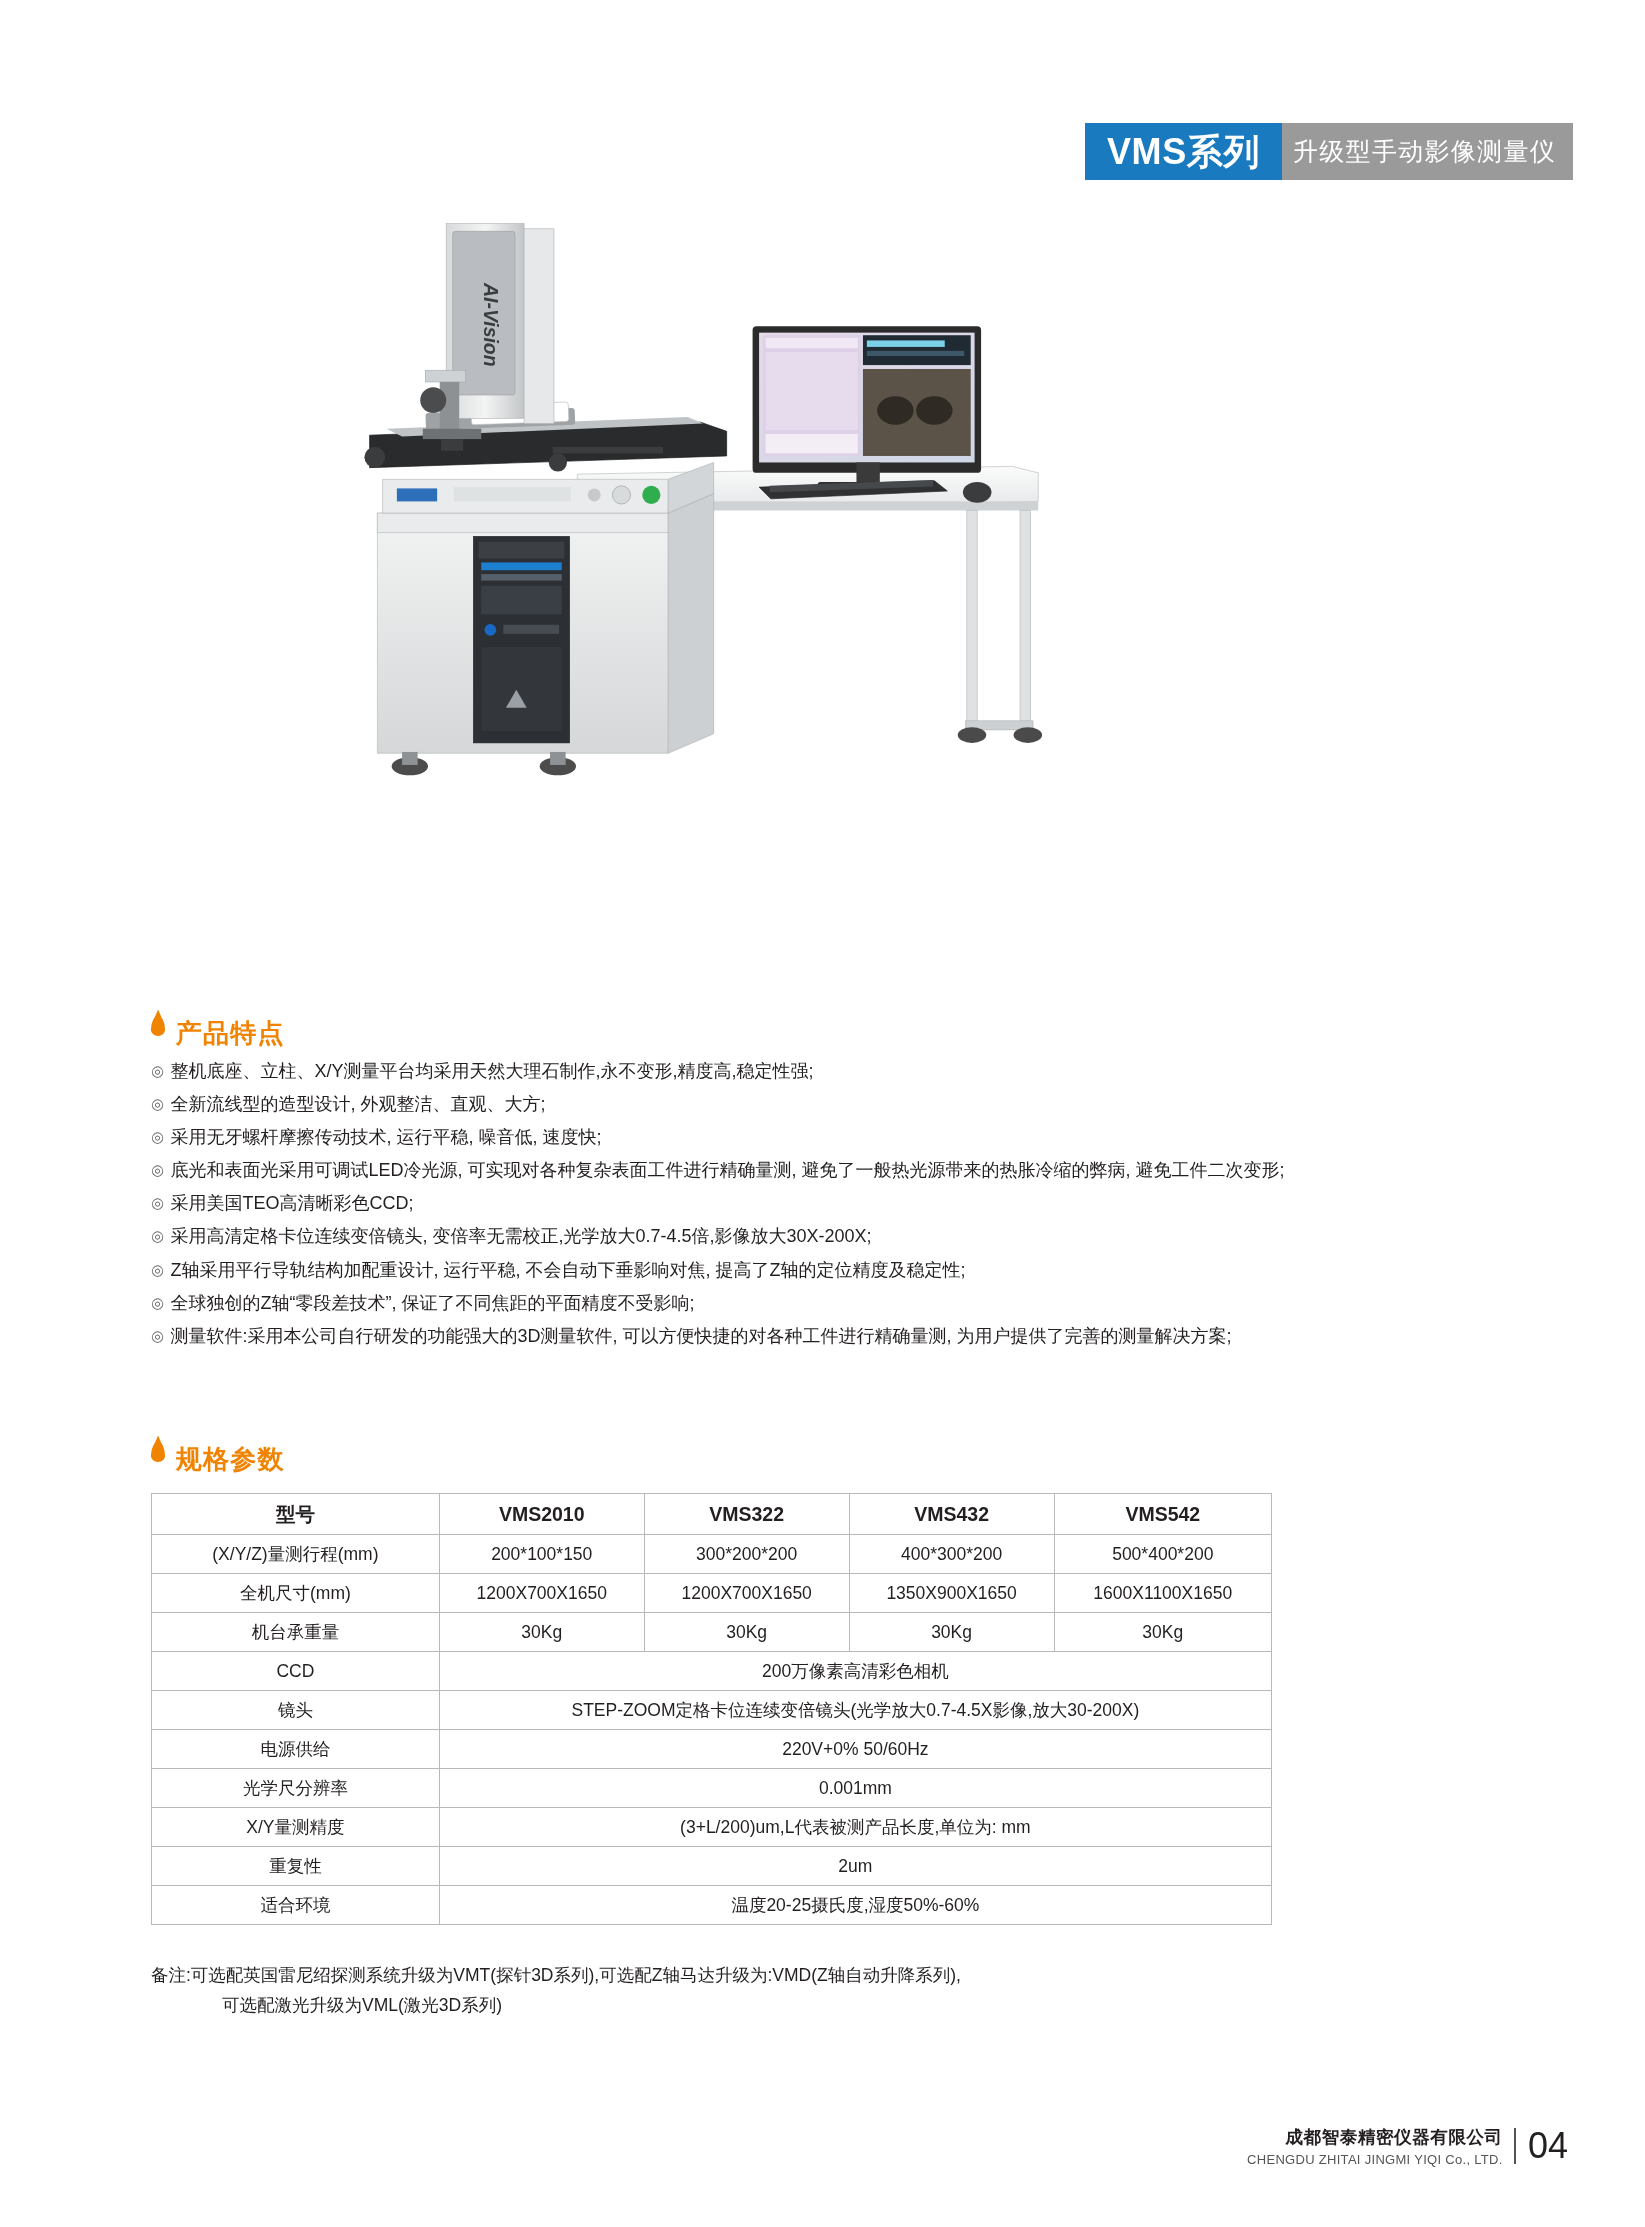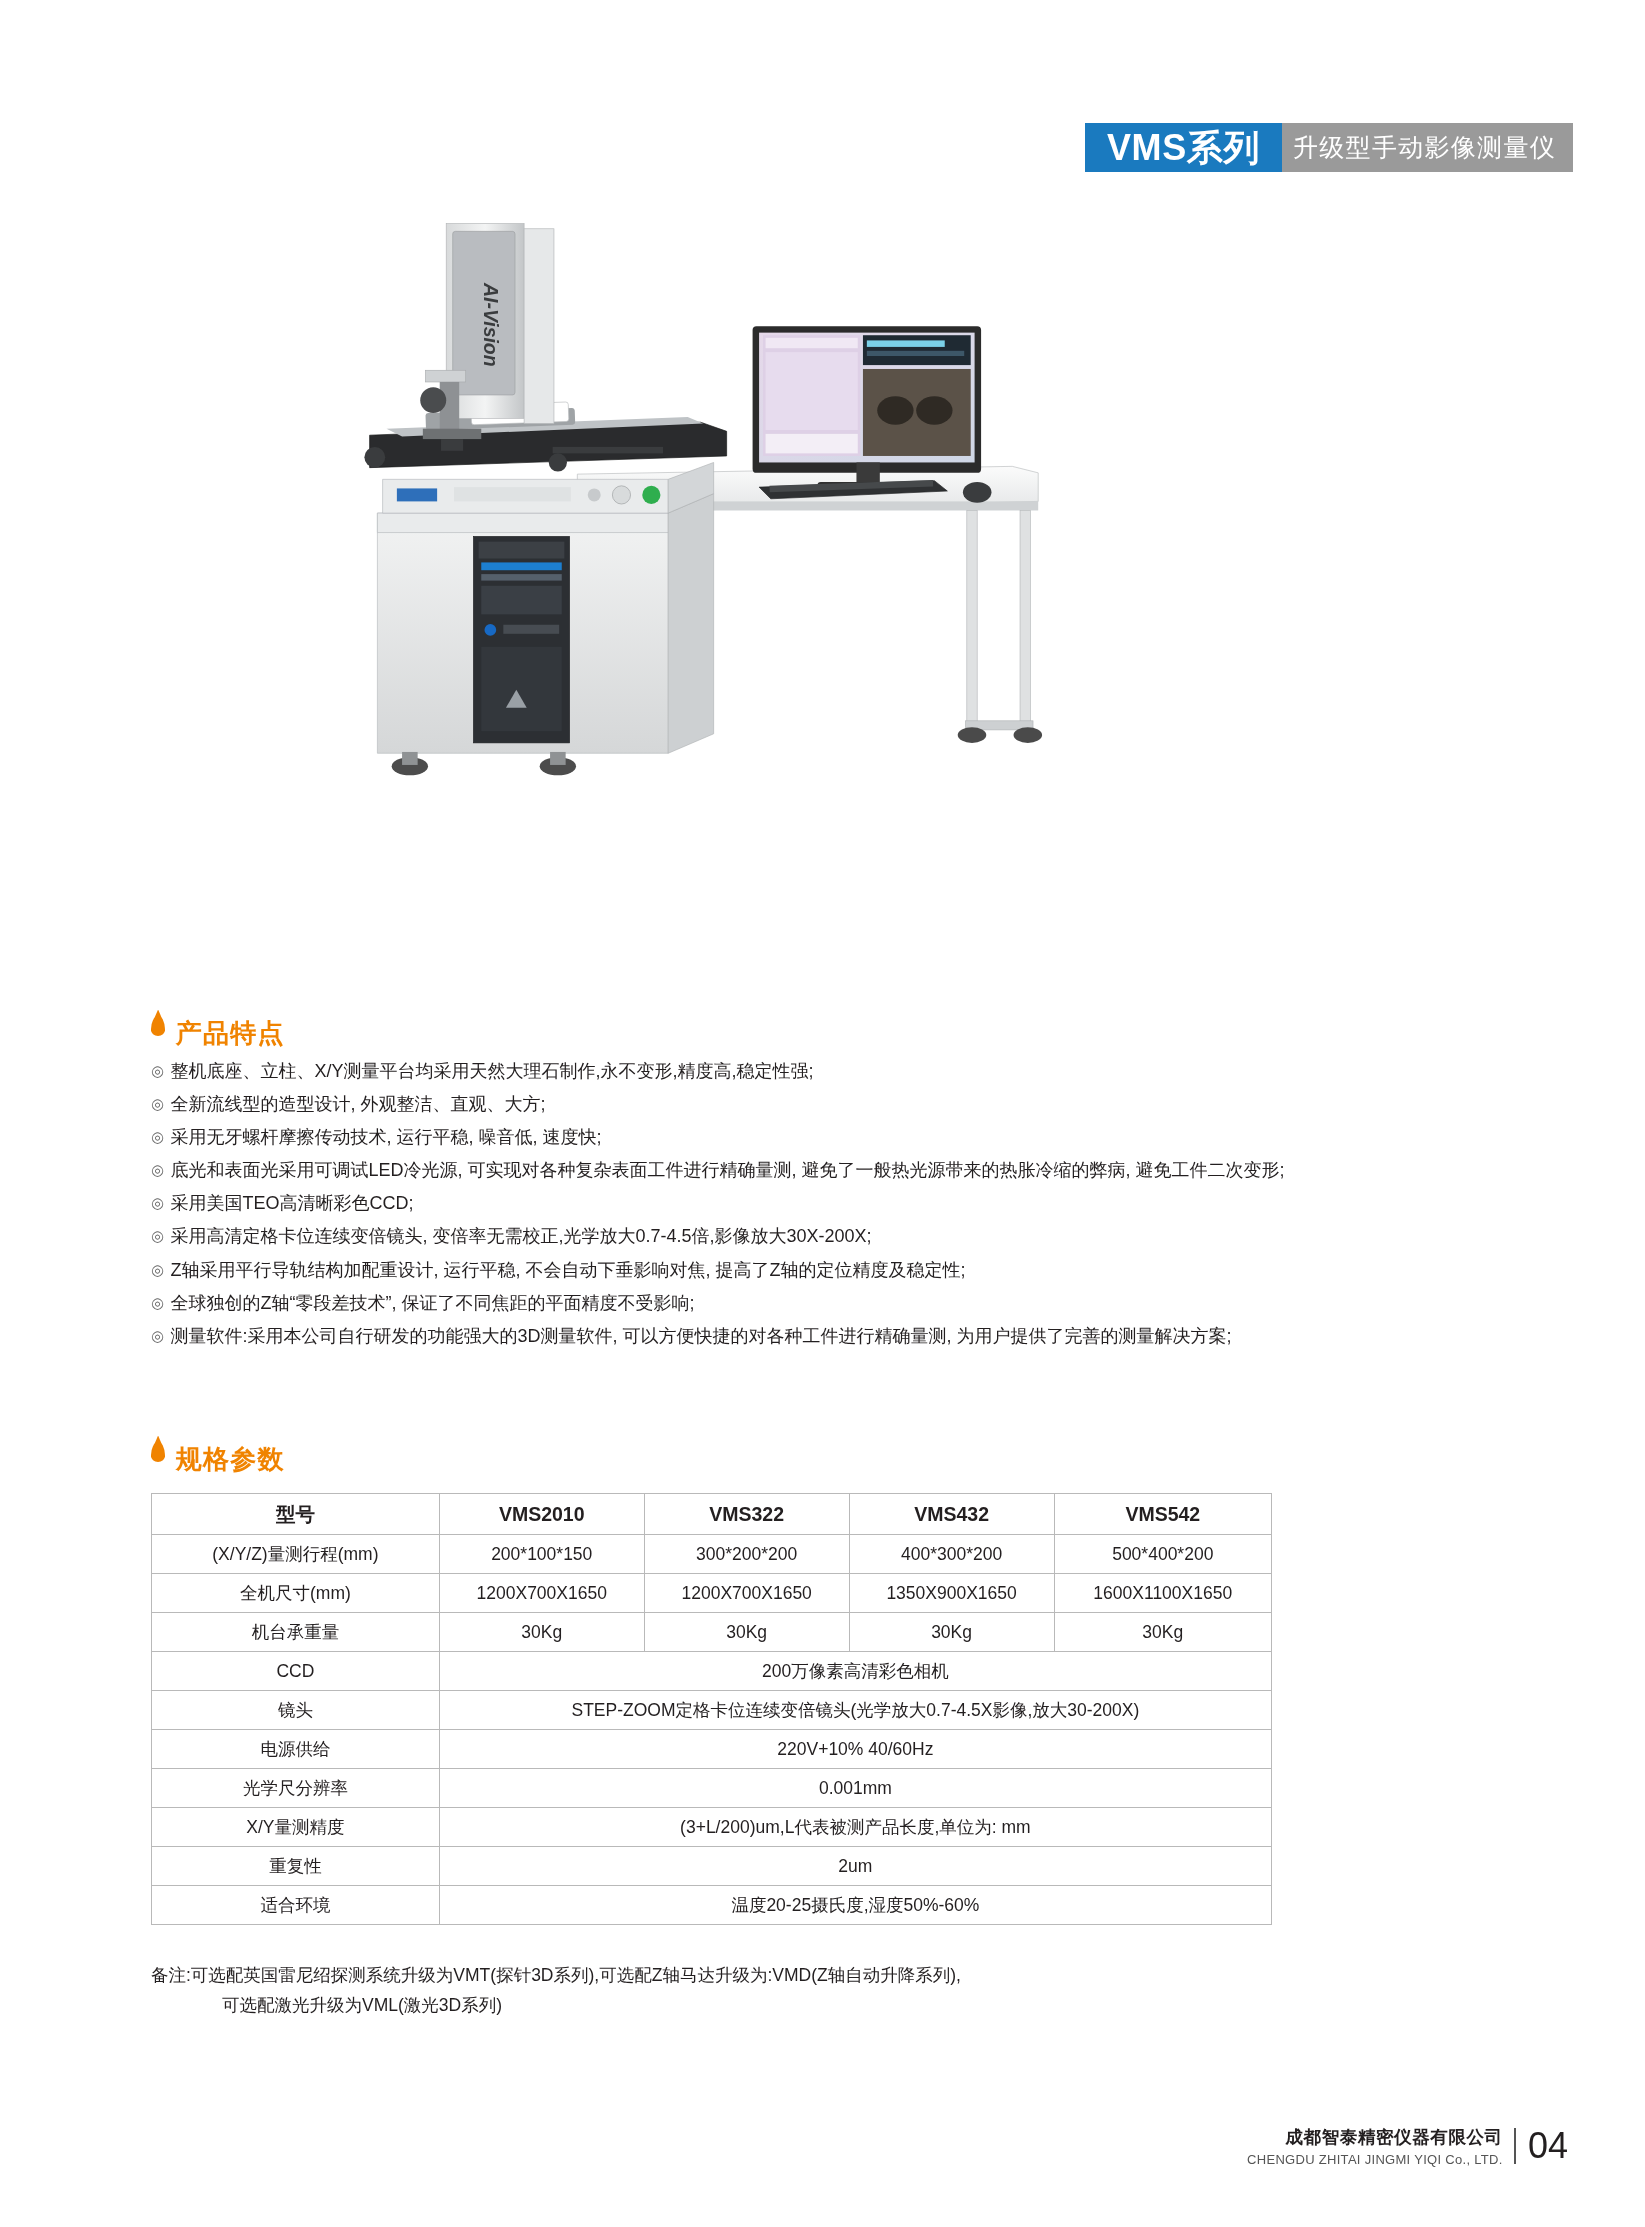--- a/index.html
+++ b/index.html
@@ -16,21 +16,21 @@
     overflow: hidden;
   }
 
   
   .header {
     position: absolute;
     top: 123px;
     right: 73px;
     display: flex;
     align-items: stretch;
-    height: 49px;
+    height: 57px;
   }
   .header-title {
     background: #1a7abf;
     color: #ffffff;
     font-size: 36px;
     font-weight: bold;
     letter-spacing: 0.6px;
     padding: 0 22px;
     display: flex;
     align-items: center;
@@ -388,21 +388,21 @@
     <tr>
       <td class="label-col">CCD</td>
       <td colspan="4">200万像素高清彩色相机</td>
     </tr>
     <tr>
       <td class="label-col">镜头</td>
       <td colspan="4">STEP-ZOOM定格卡位连续变倍镜头(光学放大0.7-4.5X影像,放大30-200X)</td>
     </tr>
     <tr>
       <td class="label-col">电源供给</td>
-      <td colspan="4">220V+10% 40/60Hz</td>
+      <td colspan="4">220V+0% 50/60Hz</td>
     </tr>
     <tr>
       <td class="label-col">光学尺分辨率</td>
       <td colspan="4">0.001mm</td>
     </tr>
     <tr>
       <td class="label-col">X/Y量测精度</td>
       <td colspan="4">(3+L/200)um,L代表被测产品长度,单位为: mm</td>
     </tr>
     <tr>

